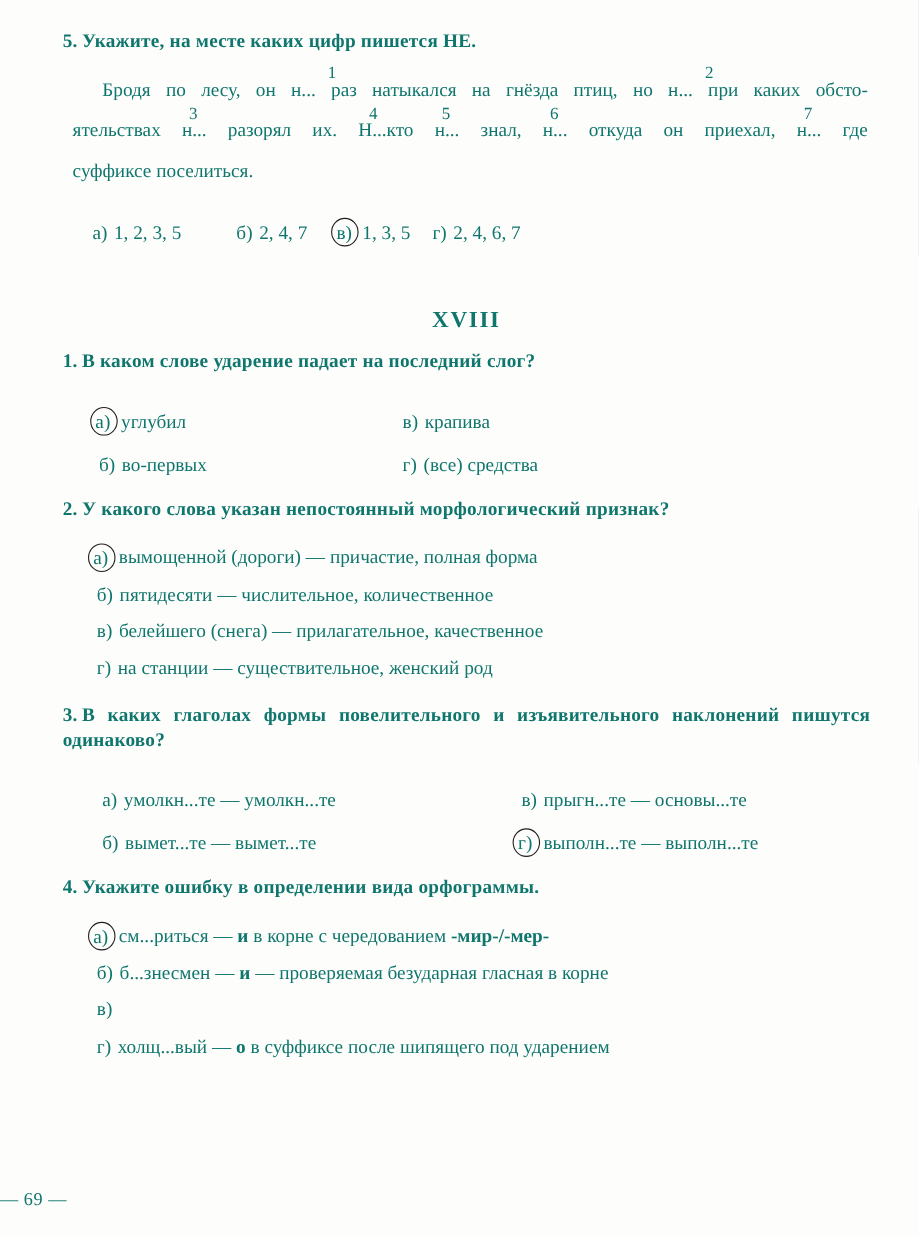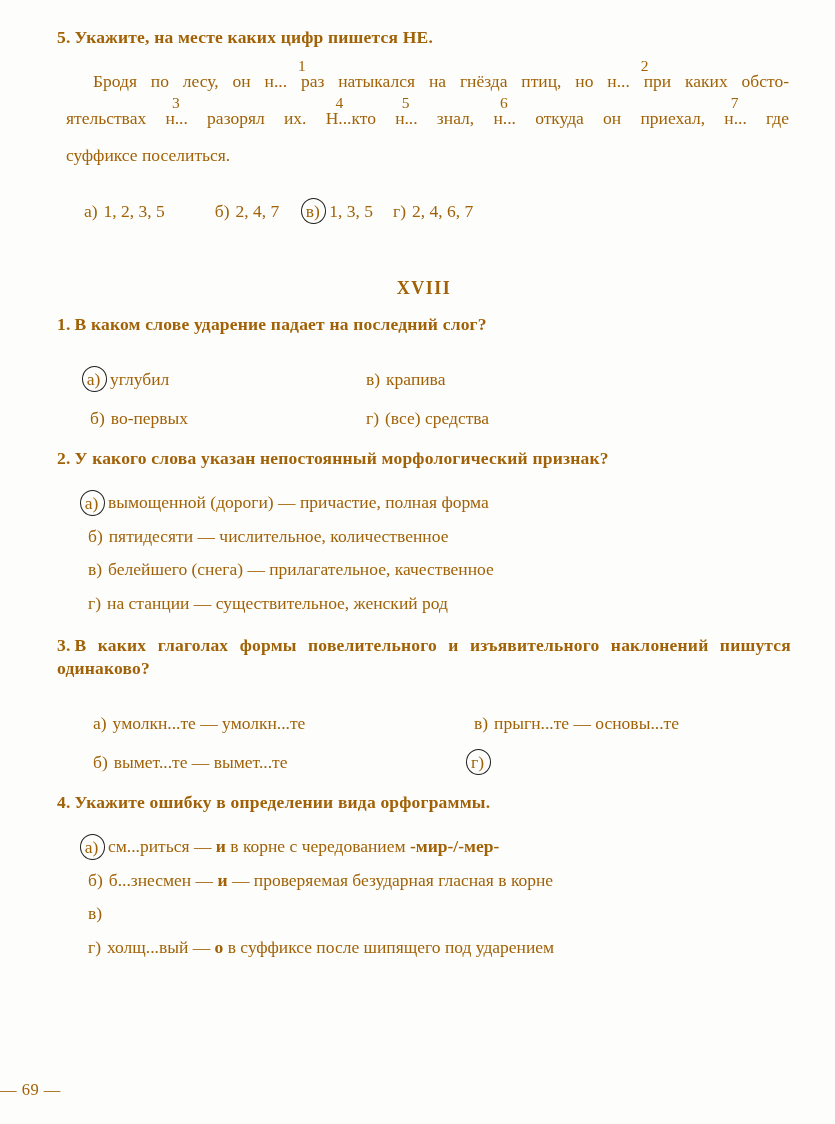--- a/index.html
+++ b/index.html
@@ -1,17 +1,17 @@
 <!DOCTYPE html>
 <html><head>
 <meta charset="utf-8">
 <style>
   html,body{margin:0;padding:0;background:#e8e8e8;}
   .page{
-    width:835px;height:1124px;margin:0 auto;background:#fdfdfb;color:#a16207;
+    width:835px;height:1124px;margin:0 auto;background:#fdfdfb;color:#0f766e;
     font-family:"Liberation Serif","DejaVu Serif",serif;
     position:relative;box-sizing:border-box;
     padding:26px 44px 0 57px;overflow:hidden;
   }
   .qhead{font-weight:700;font-size:17.5px;line-height:23px;letter-spacing:.2px;}
   .qnum{margin-right:4px;}
   .justify-last{text-align:justify;text-align-last:justify;-moz-text-align-last:justify;}
 
   
   .passage{margin-top:16px;margin-left:5px;width:731px;font-size:17.5px;}
@@ -34,21 +34,21 @@
   .bold-seg{font-weight:700;}
 
   
   .q5-options{display:flex;align-items:center;margin-top:24px;margin-left:27px;font-size:17.5px;height:30px;}
   .q5-options .opt{display:flex;align-items:center;}
   .q5-options .opt+ .opt{margin-left:50px;}
   .q5-options .opt.g3{margin-left:30px;}
   .q5-options .opt.g4{margin-left:20px;}
 
   
-  .section-title{margin-top:52px;text-align:center;font-weight:700;font-size:18px;letter-spacing:1.5px;}
+  .section-title{margin-top:52px;text-align:center;font-weight:700;font-size:21px;letter-spacing:1.5px;}
 
   .qblock{margin-top:14px;}
 
   
   .opt-grid{display:grid;row-gap:9px;margin-top:28px;font-size:17.5px;line-height:30px;}
   .opt-grid .opt{display:flex;align-items:center;}
   .q1-grid{grid-template-columns:276px auto;margin-left:33px;}
   .q3-grid{grid-template-columns:381px auto;margin-left:36px;}
 
   
@@ -153,20 +153,21 @@
       <span class="opt">
         <span class="opt-label">в)</span>
         <span class="opt-text">прыгн...те — основы...те</span>
       </span>
       <span class="opt">
         <span class="opt-label">б)</span>
         <span class="opt-text">вымет...те — вымет...те</span>
       </span>
       <span class="opt">
         <span class="opt-label circled">г)</span>
+        <span class="opt-text">выполн...те — выполн...те</span>
       </span>
     </div>
   </div>
 
   <div class="qblock">
     <div class="qhead"><span class="qnum">4.</span><span>Укажите ошибку в определении вида орфограммы.</span></div>
     <div class="opt-list">
       <div class="opt">
         <span class="opt-label circled">а)</span>
         <span class="opt-text"><span>см...риться — </span><span class="bold-seg">и</span><span> в корне с чередованием </span><span class="bold-seg">-мир-/-мер-</span></span>

